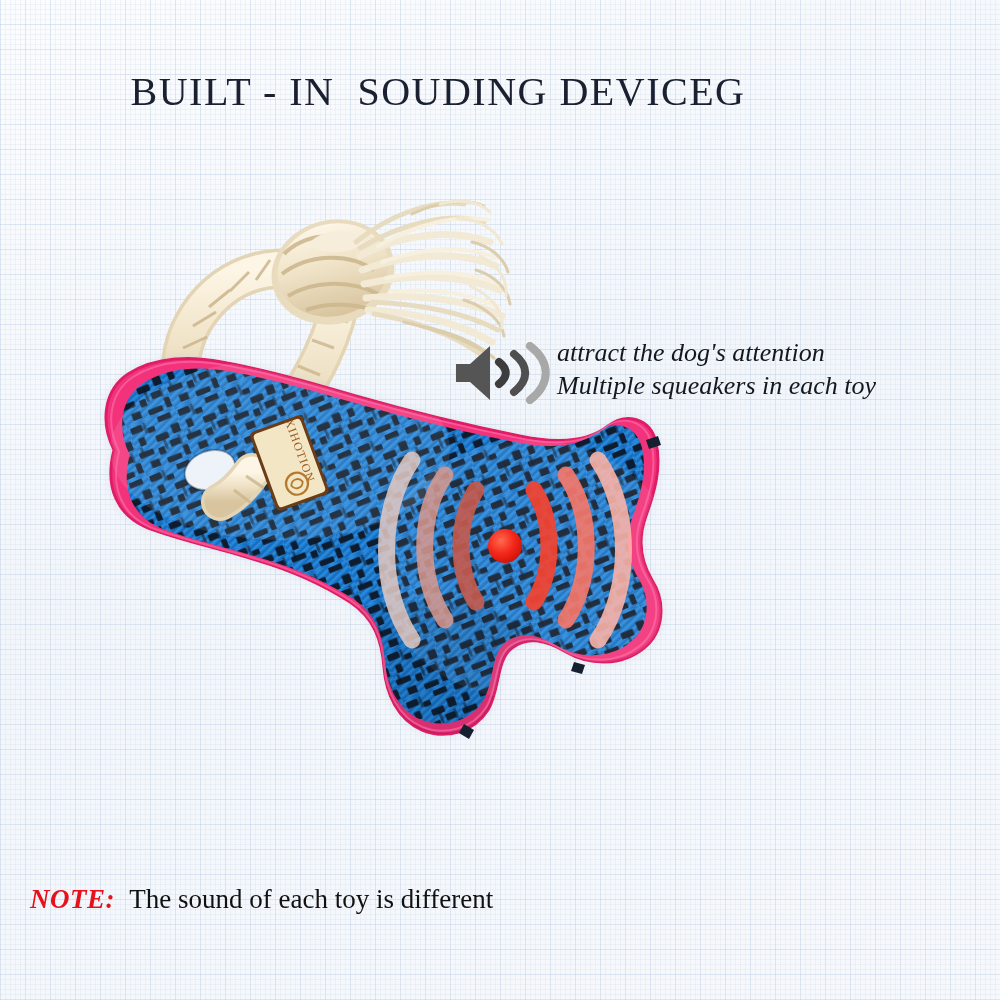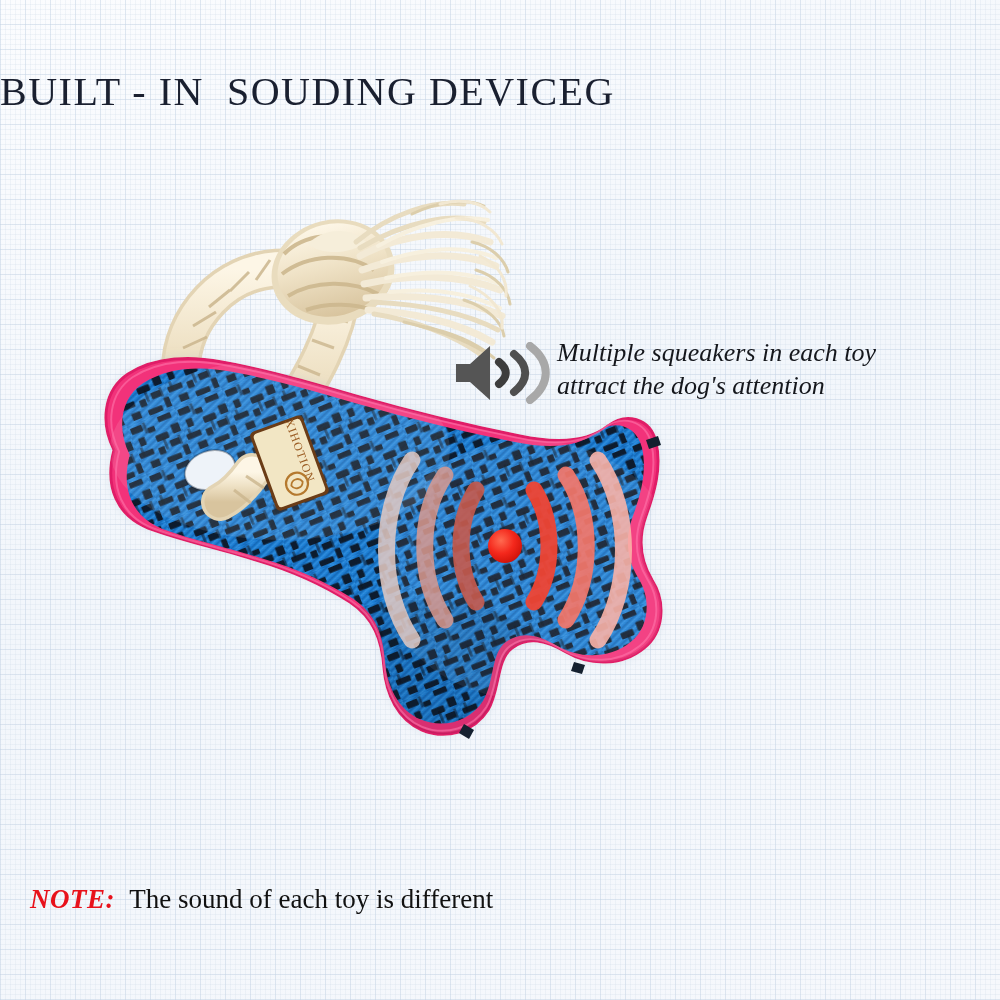--- a/index.html
+++ b/index.html
@@ -25,20 +25,21 @@
       linear-gradient(160deg, #fbfcfe 0%, #f2f6fb 45%, #f6f8fc 100%);
     overflow: hidden;
   }
 
   
   #title {
     position: absolute;
     top: 68px;
     left: 0;
     width: 876px;
+    text-align: center;
     font-family: "Liberation Serif", serif;
     font-size: 40px;
     letter-spacing: 1.5px;
     color: #1a2030;
     white-space: pre;
   }
 
   
   #caption-group {
     position: absolute;
@@ -323,20 +324,20 @@
       <svg width="104" height="62" viewBox="0 0 104 62" xmlns="http://www.w3.org/2000/svg">
 
         <path d="M 4,22 L 18,22 L 38,4 L 38,58 L 18,40 L 4,40 Z" fill="#555555"></path>
 
         <path d="M 47,20 C 56,27 56,35 47,42" stroke="#3d3d3d" stroke-width="8" fill="none" stroke-linecap="round"></path>
         <path d="M 62,12 C 77,24 77,38 62,50" stroke="#4f4f4f" stroke-width="8" fill="none" stroke-linecap="round"></path>
         <path d="M 78,4 C 99,20 99,42 78,58" stroke="#a8a8a8" stroke-width="8" fill="none" stroke-linecap="round"></path>
       </svg>
     </div>
     <div id="caption-text">
+      <span class="line">attract the dog's attention</span>
       <span class="line">Multiple squeakers in each toy</span>
-      <span class="line">attract the dog's attention</span>
     </div>
   </div>
 
   <div id="note"><span class="note-label">NOTE:</span><span class="note-body"> The sound of each toy is different</span></div>
 
 </div>
 
 </body></html>

